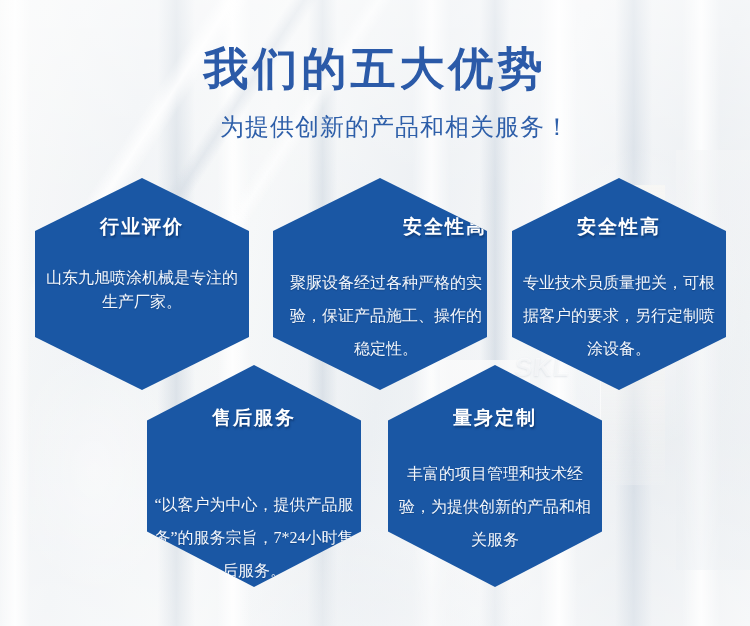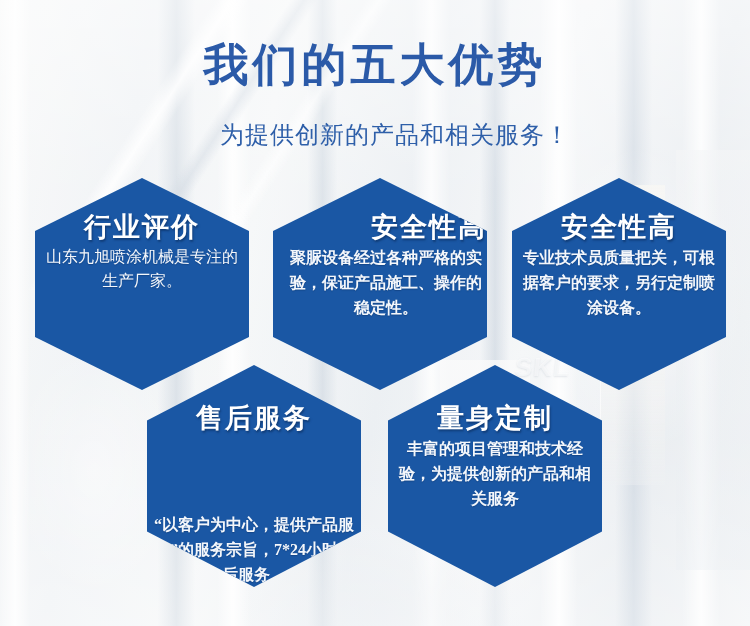--- a/index.html
+++ b/index.html
@@ -115,29 +115,29 @@
   }
 
   
   .heading {
     position: absolute;
     left: 0; right: 0; top: 42px;
     text-align: center;
     z-index: 5;
   }
   .heading-title {
-    font-family: Liberation Mono, monospace;
+    font-family: Liberation Sans, sans-serif;
     font-weight: bold;
     font-size: 45px;
     line-height: 54px;
     letter-spacing: 4px;
     color: #2b5aa8;
   }
   .heading-sub {
-    margin-top: 24px;
+    margin-top: 16px;
     font-family: "Liberation Sans", "DejaVu Sans", sans-serif;
     font-size: 24px;
     line-height: 30px;
     letter-spacing: 1px;
     color: #2e5fa9;
     padding-left: 40px;
   }
 
   
   .hex {
@@ -165,39 +165,39 @@
   }
   #hex-1 { left: 35px; }
   #hex-2 { left: 273px; align-items: flex-end; }
   #hex-3 { left: 512px; }
   #hex-4 { left: 147px; justify-content: space-between; }
   #hex-5 { left: 388px; }
 
   .hex-title {
     font-family: "Liberation Sans", "DejaVu Sans", sans-serif;
     font-weight: bold;
-    font-size: 27px;
+    font-size: 19px;
     line-height: 34px;
     letter-spacing: 2px;
     color: #ffffff;
     text-shadow: 1px 2px 2px rgba(10,40,85,0.55);
     white-space: nowrap;
   }
   .hex-body {
-    margin-top: 1px;
+    margin-top: 22px;
     width: 196px;
     font-family: "Liberation Serif", "DejaVu Serif", serif;
     font-size: 16px;
     line-height: 24px;
     letter-spacing: 0px;
     color: #f4f7fb;
     text-align: center;
     text-shadow: 0 1px 1px rgba(10,40,85,0.35);
   }
-  .hex-body.tight { width: 202px; line-height: 25px; font-weight: bold; }
+  .hex-body.tight { width: 202px; line-height: 33px; }
 </style>
 </head>
 <body>
 
 <div id="banner">
 
   <div class="bg-base"></div>
   <div class="bg-verticals"></div>
   <div class="bg-diagonals"></div>
   <div class="bg-blocks"></div>

